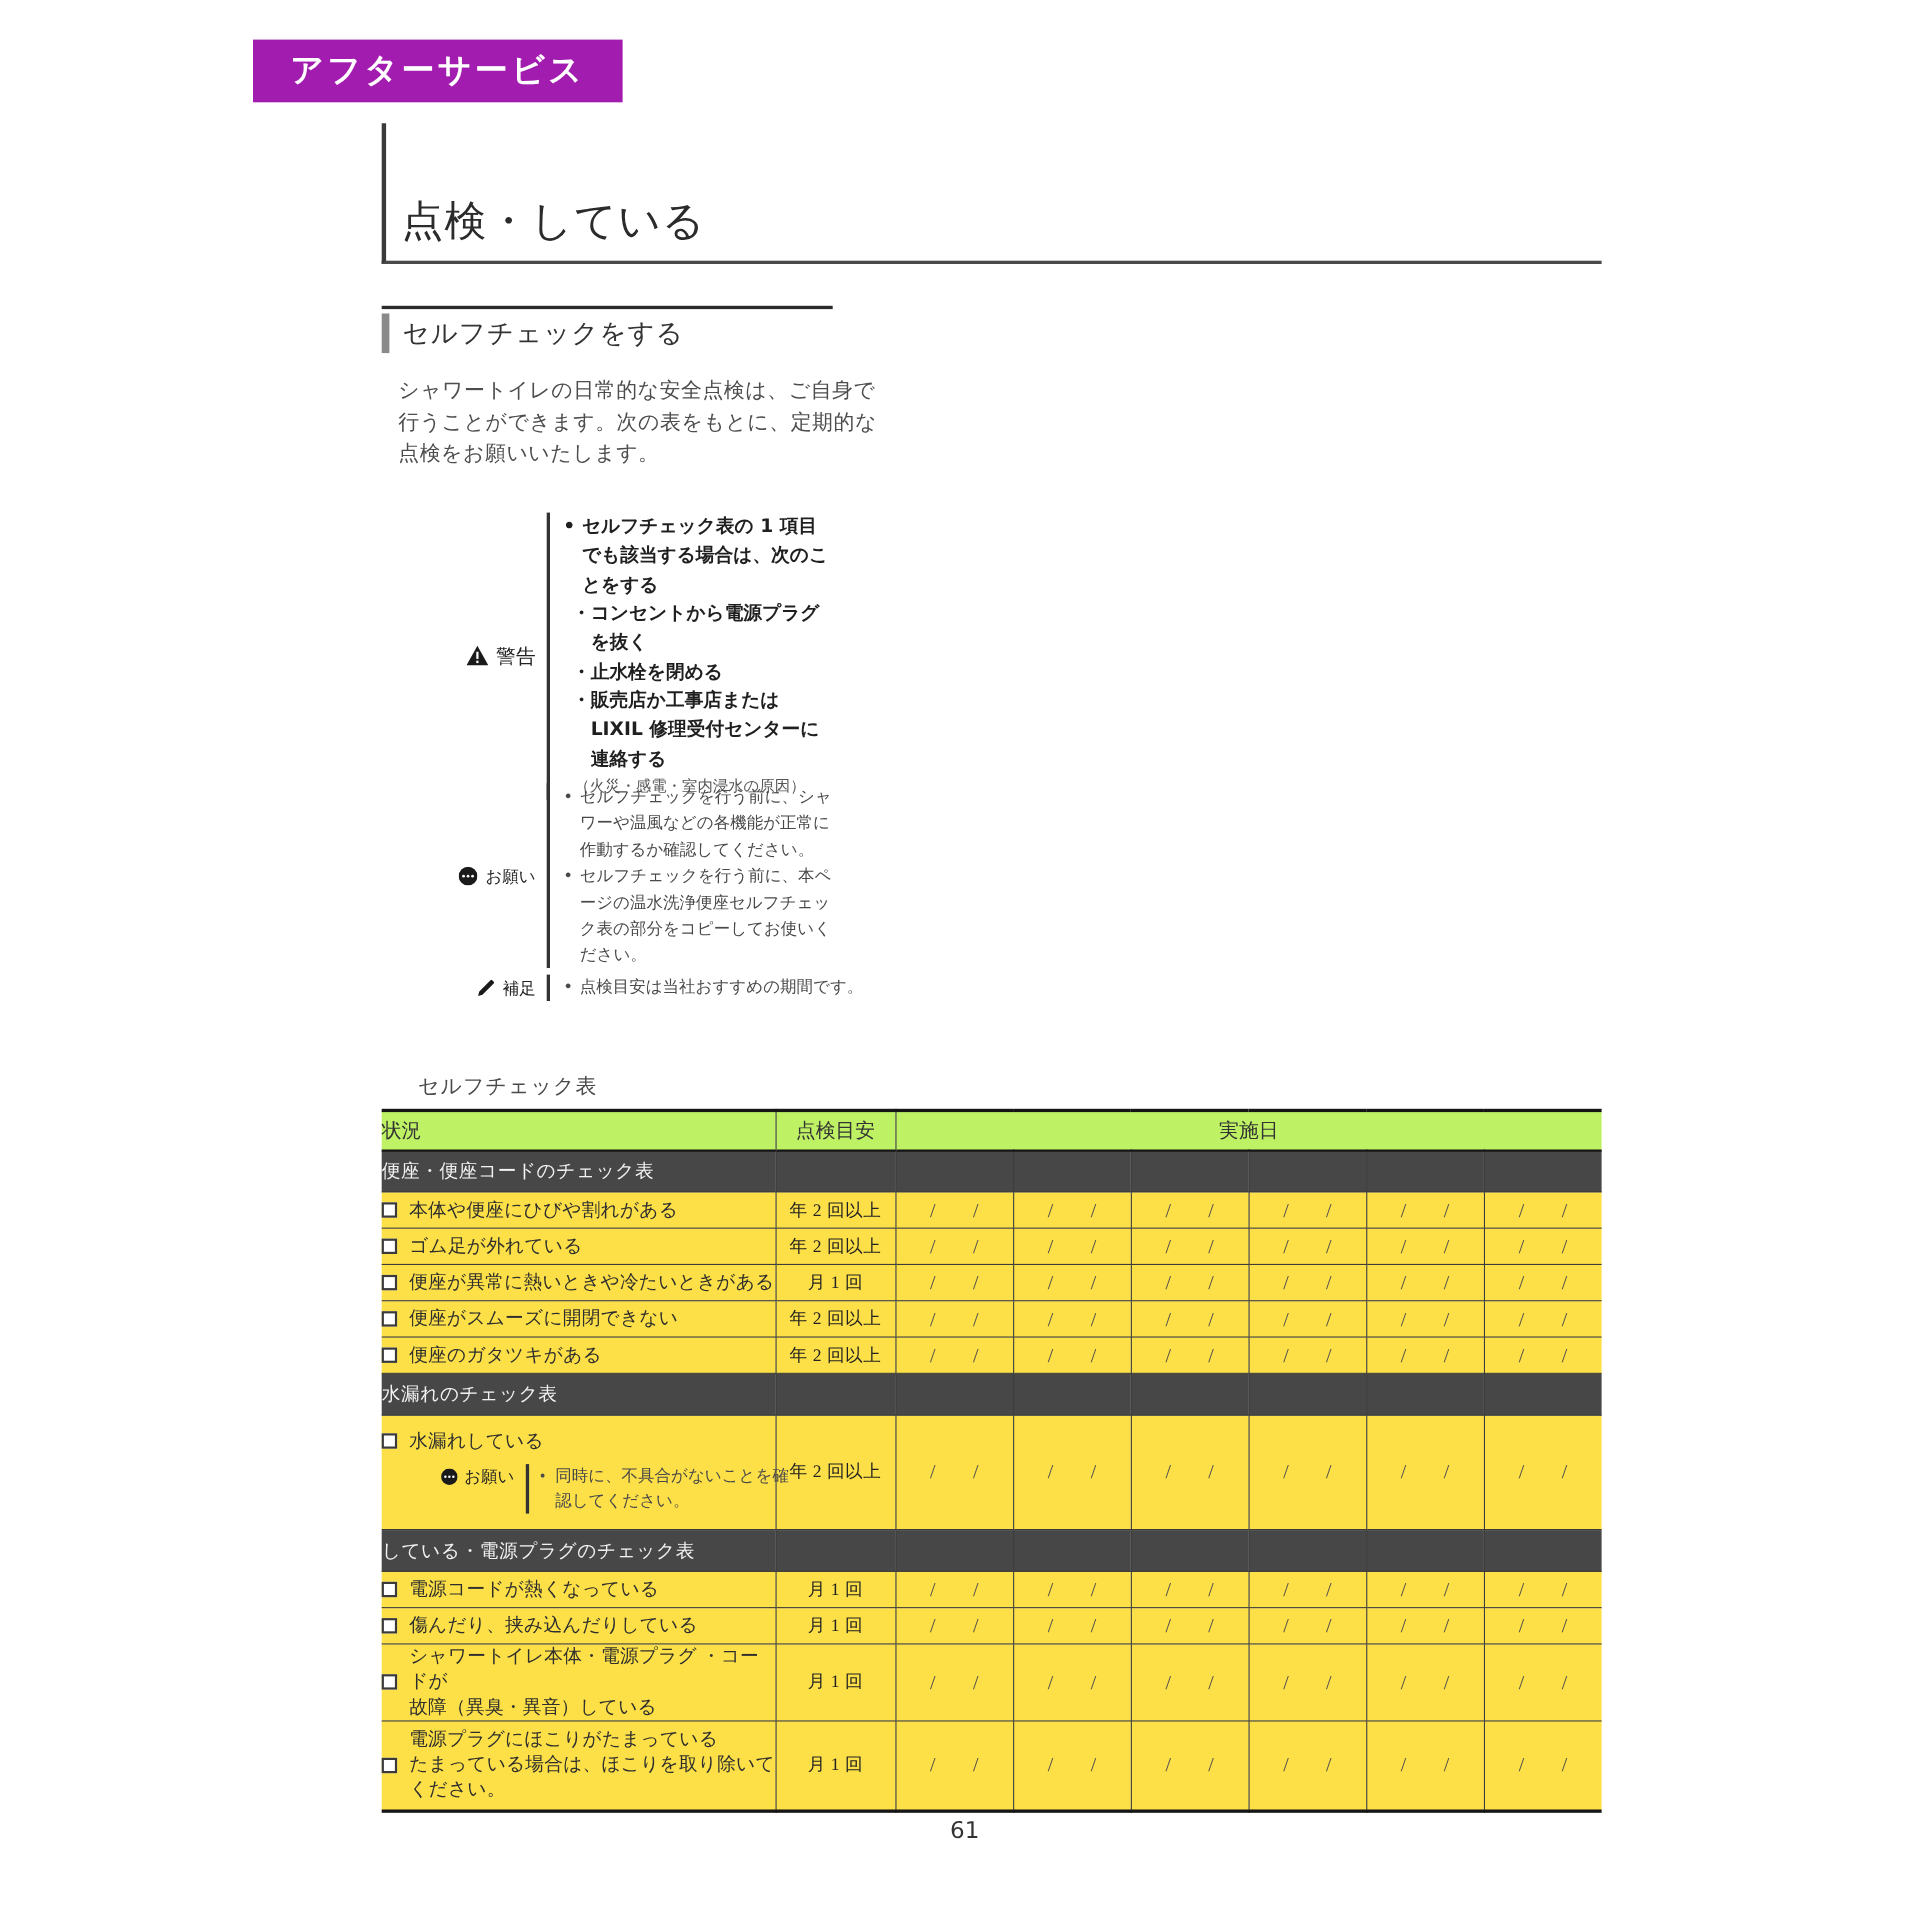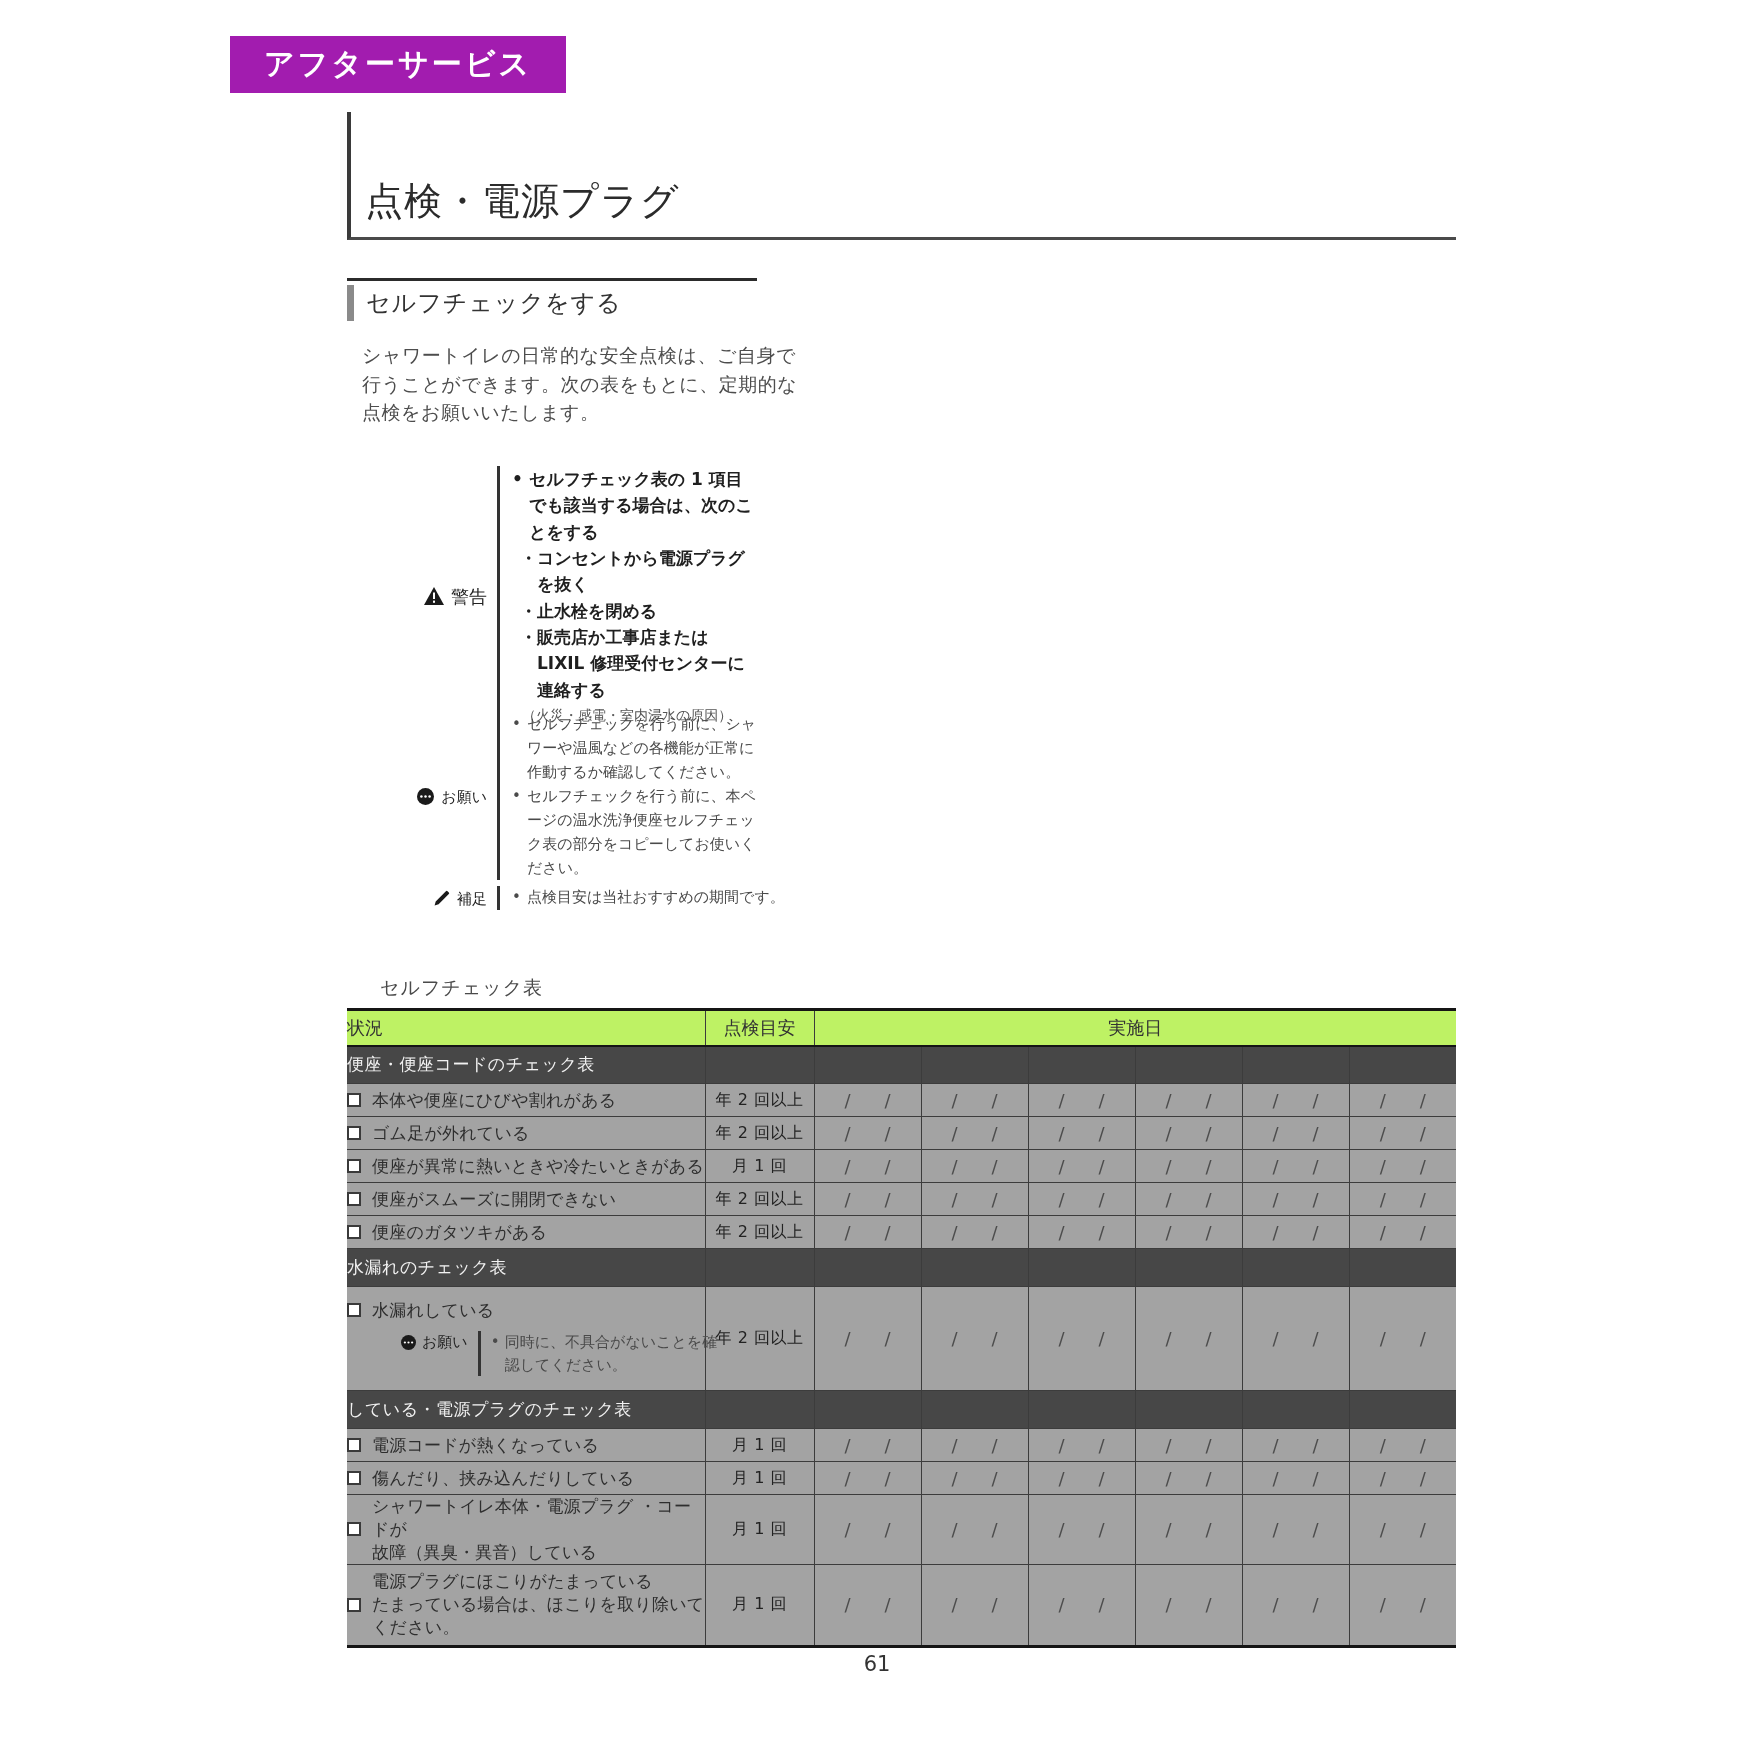--- a/index.html
+++ b/index.html
@@ -68,21 +68,21 @@
     border-collapse:collapse;table-layout:fixed;
     border-top:3px solid #151515;border-bottom:3px solid #151515;
     border-left:hidden;border-right:hidden;
   }
   table.check th,table.check td{border:1px solid #3c3c3c;padding:0;}
   thead tr{background:#bef264;height:36px;}
   thead th{font-weight:normal;font-size:18px;color:#333;border-bottom:2px solid #151515 !important;}
   th.h-status{text-align:left;padding-left:16px;}
   tr.section-row{background:#474747;color:#f2f2f2;height:38px;border-radius:15px;}
   td.sec-title{font-size:17px;padding-left:12px;letter-spacing:.5px;}
-  tr.data-row{height:33px;background:#a3a3a3;}
+  tr.data-row{height:33px;background:#fde047;font-family:Liberation Serif, serif;}
   td.status-cell{padding:5px 8px 5px 10px;vertical-align:middle;}
   .status-line{display:flex;align-items:center;}
   .checkbox{
     flex:none;width:14px;height:14px;border:2px solid #3a3a3a;background:#fff;
     margin-right:11px;box-sizing:border-box;
   }
   .row-label{font-size:17px;color:#2e2e2e;line-height:1.35;white-space:pre-line;letter-spacing:.2px;}
   td.interval-cell{text-align:center;font-size:16px;color:#222;letter-spacing:.5px;}
   td.date-cell{text-align:center;vertical-align:middle;}
   .slash{display:inline-block;margin:0 17px;font-size:18px;color:#4d4d4d;}
@@ -104,21 +104,21 @@
   }
 </style>
 </head>
 <body>
 
 <div class="badge">
     <span>アフターサービス</span>
   </div>
 
 <div class="title-block">
-  <h1 class="page-title">点検・電源プラグ</h1>
+  <h1 class="page-title">点検・している</h1>
 </div>
 
 <div class="sec-heading">
   <span class="lbar"></span>
   <h2>セルフチェックをする</h2>
 </div>
 
 <p class="intro">シャワートイレの日常的な安全点検は、ご自身で行うことができます。次の表をもとに、定期的な点検をお願いいたします。</p>
 
 <div class="note note-warning">

